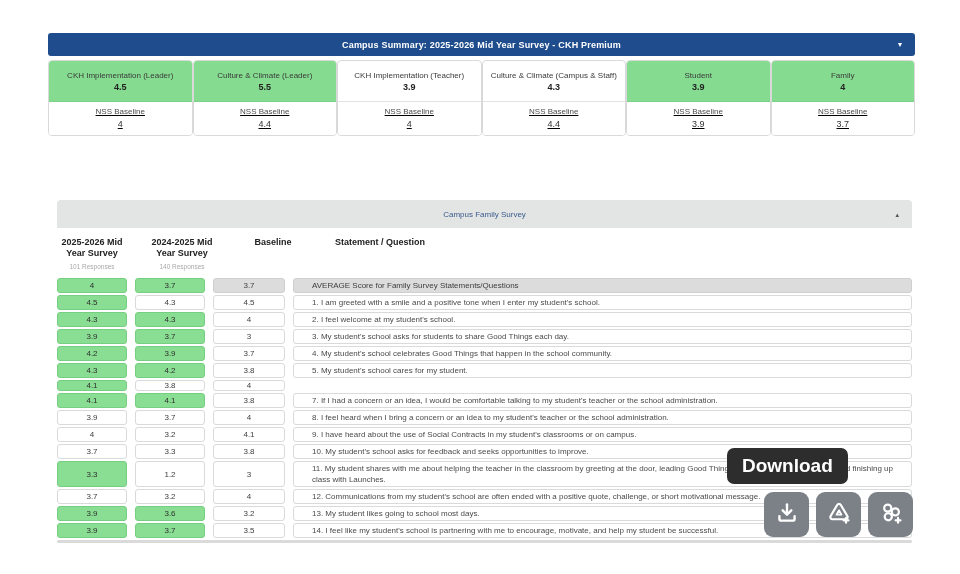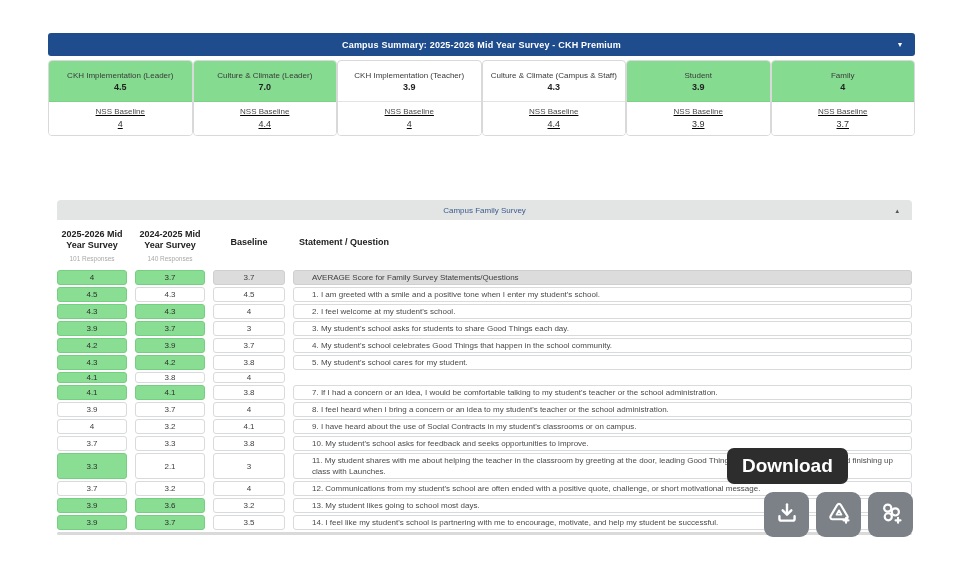--- a/index.html
+++ b/index.html
@@ -16,26 +16,26 @@
   .card-top { min-height:41px; padding:4px 6px; text-align:center; border-bottom:1px solid #e3e3e3; display:flex; flex-direction:column; justify-content:center; }
   .card-top.green { background:#85dc90; border-bottom-color:#7bd287; }
   .card-label { font-size:8px; line-height:10px; color:#3a3a3a; }
   .card-value { font-size:9px; font-weight:bold; color:#222; margin-top:1px; }
   .card-bottom { padding:5px 4px 6px; text-align:center; background:#fff;text-decoration:underline; }
   .card-baseline-label { font-size:8px; color:#4a4a4a; }
   .card-baseline-value { font-size:9px; color:#333; margin-top:3px; }
 
   
   .panel { position:absolute; left:57px; top:200px; width:855px; }
-  .panel-header { height:20px; background:#e3e5e4; border-radius:4px 4px 0 0; position:relative; display:flex; align-items:center; justify-content:center; cursor:pointer; }
+  .panel-header { height:28px; background:#e3e5e4; border-radius:4px 4px 0 0; position:relative; display:flex; align-items:center; justify-content:center; cursor:pointer; }
   .panel-title { color:#3a5a8c; font-size:8px; }
   .panel-caret { position:absolute; right:13px; color:#555; font-size:7px; line-height:7px; }
 
   
-  .col-headers { display:flex; gap:8px; align-items:center; padding:9px 0 6px 0; }
+  .col-headers { display:flex; gap:20px; align-items:flex-start; padding:9px 0 6px 0; }
   .ch-score { width:70px; text-align:center; font-size:9px; font-weight:bold; color:#222; line-height:11px; }
   .ch-sub { font-size:6.5px; color:#a9a9a9; font-weight:normal; margin-top:2px; }
   .ch-baseline { width:72px; text-align:center; font-size:9px; font-weight:bold; color:#222; padding-bottom:10px; }
   .ch-statement { flex:1; font-size:9px; font-weight:bold; color:#222; padding-bottom:10px; padding-left:6px; }
 
   
   .t-row { display:flex; gap:8px; margin-bottom:2px; align-items:stretch; }
   .cell { border:1px solid #d8dadb; border-radius:3px; background:#fff; font-size:8px; color:#3d3d3d; }
   .cell.score { width:70px; display:flex; align-items:center; justify-content:center; }
   .cell.baseline { width:72px; display:flex; align-items:center; justify-content:center; }
@@ -66,21 +66,21 @@
     </div>
     <div class="card-bottom">
       <div class="card-baseline-label">NSS Baseline</div>
       <div class="card-baseline-value">4</div>
     </div>
   </div>
 
   <div class="card">
     <div class="card-top green">
       <div class="card-label">Culture &amp; Climate (Leader)</div>
-      <div class="card-value">7.0</div>
+      <div class="card-value">5.5</div>
     </div>
     <div class="card-bottom">
       <div class="card-baseline-label">NSS Baseline</div>
       <div class="card-baseline-value">4.4</div>
     </div>
   </div>
 
   <div class="card">
     <div class="card-top">
       <div class="card-label">CKH Implementation (Teacher)</div>
@@ -217,21 +217,21 @@
 
   <div class="t-row">
     <div class="cell score c-s1">3.7</div>
     <div class="cell score c-s2">3.3</div>
     <div class="cell baseline c-b">3.8</div>
     <div class="cell statement c-q">10. My student's school asks for feedback and seeks opportunities to improve.</div>
   </div>
 
   <div class="t-row">
     <div class="cell score c-s1 green">3.3</div>
-    <div class="cell score c-s2">2.1</div>
+    <div class="cell score c-s2">1.2</div>
     <div class="cell baseline c-b">3</div>
     <div class="cell statement c-q">11. My student shares with me about helping the teacher in the classroom by greeting at the door, leading Good Things, signing the Social Contract, and finishing up class with Launches.</div>
   </div>
 
   <div class="t-row">
     <div class="cell score c-s1">3.7</div>
     <div class="cell score c-s2">3.2</div>
     <div class="cell baseline c-b">4</div>
     <div class="cell statement c-q">12. Communications from my student's school are often ended with a positive quote, challenge, or short motivational message.</div>
   </div>

